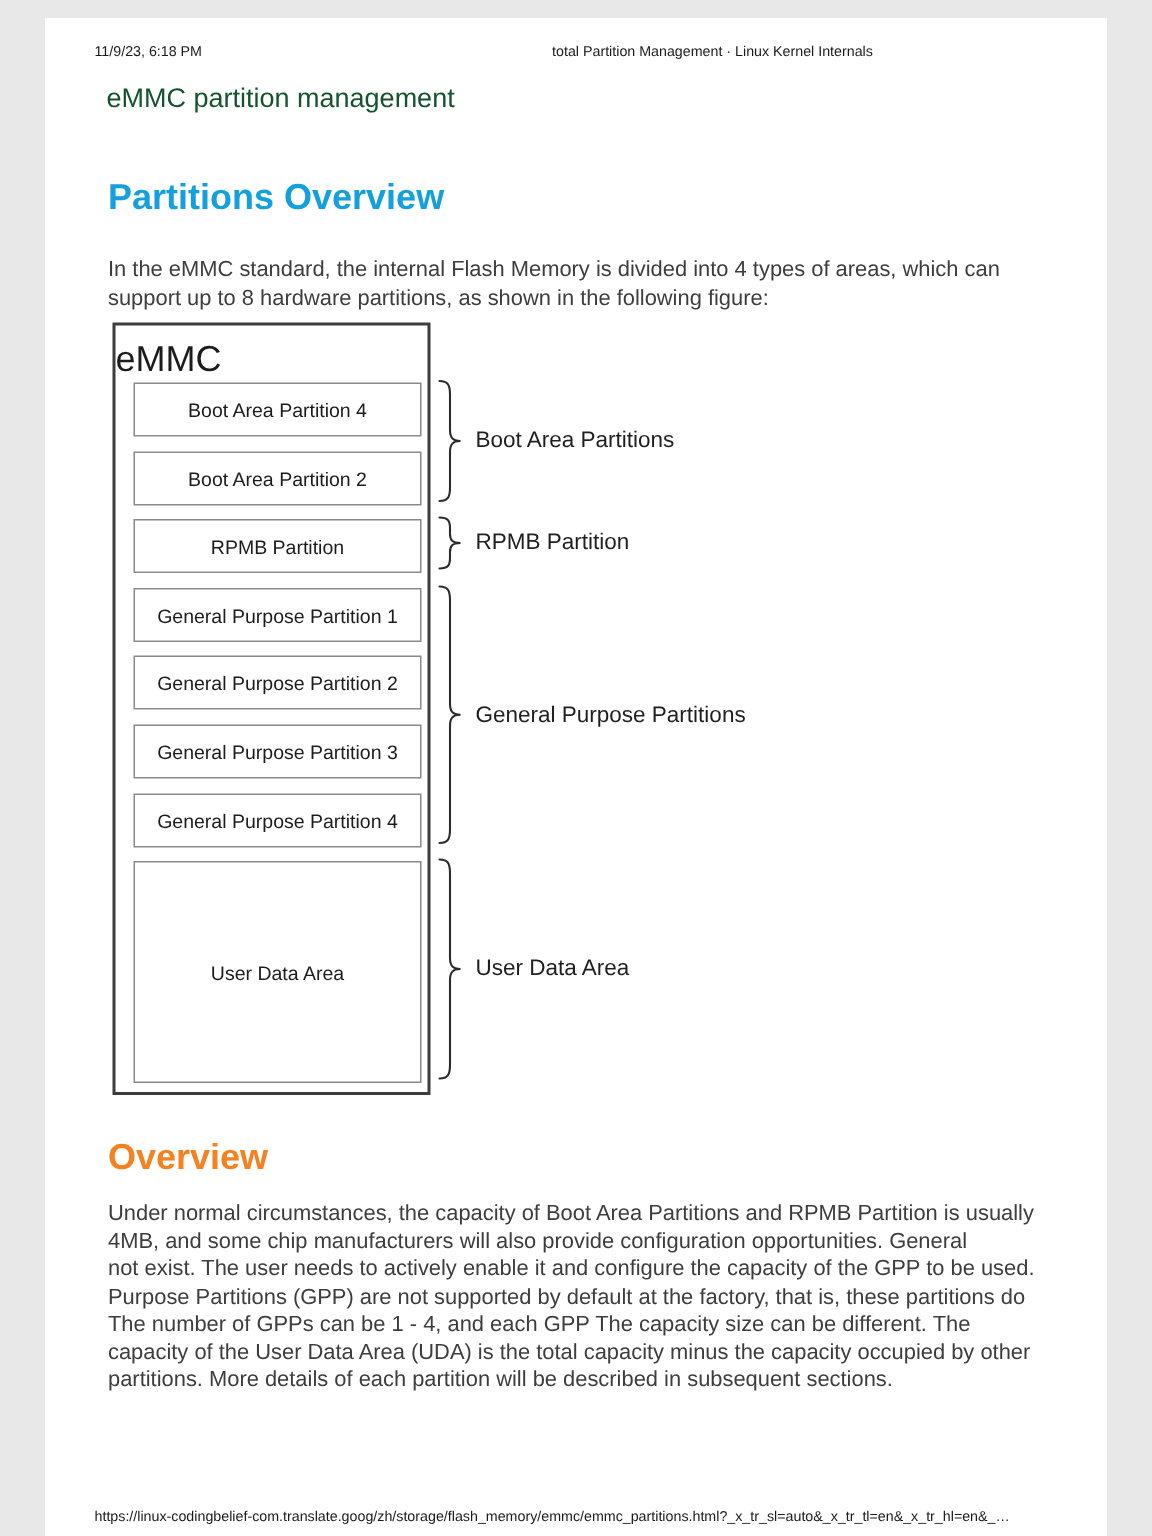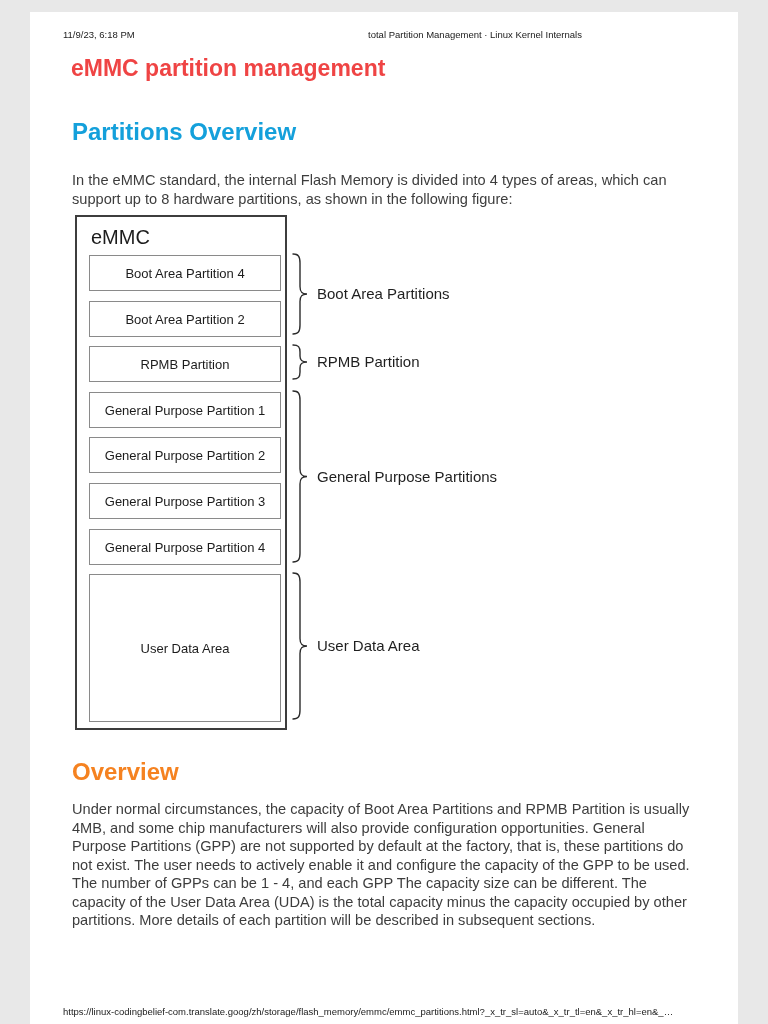--- a/index.html
+++ b/index.html
@@ -12,39 +12,39 @@
   
   .print-meta { position:absolute; font-size:9.5px; color:#1a1a1a; white-space:nowrap; }
   .hdr-date { left:33px; top:17px; }
   .hdr-title { left:445px; top:17px; transform:translateX(-50%); }
   .ftr-url { left:33px; top:994px; }
   .ftr-page { left:715px; top:994px; }
 
   
   .h1 {
     position:absolute; left:41px; top:43px;
-    font-size:23px; font-weight:700; color:#ef4444; white-space:nowrap;
+    font-size:18px; font-weight:400; color:#14532d; white-space:nowrap;
   }
   .h2 { position:absolute; left:42px; font-size:24px; font-weight:700; white-space:nowrap; }
   .h2-blue { top:106px; color:#14a0db; }
   .h2-orange { top:746px; color:#f58220; }
 
   
   .para { position:absolute; left:42px; font-size:14.6px; color:#3d3d3d; }
   .para-intro { top:159px; }
   .para-overview { top:788px; }
   .para .line { display:block; height:18.5px; line-height:18.5px; white-space:nowrap; }
 
   
   .diagram { position:absolute; left:45px; top:203px; width:480px; height:515px; }
   .emmc-box {
     position:absolute; left:0; top:0; width:212px; height:515px;
     border:2px solid #3d3d3d; background:#ffffff;
   }
-  .emmc-label { position:absolute; left:14px; top:9px; font-size:20px; color:#1c1c1c; }
+  .emmc-label { position:absolute; left:0; top:9px; font-size:24px; color:#1c1c1c; }
   .pbox {
     position:absolute; left:12px; width:192px; height:36px;
     border:1px solid #8a8a8a; background:#ffffff;
     display:flex; align-items:center; justify-content:center;
     font-size:13px; color:#1c1c1c; white-space:nowrap;
   }
   .pbox-uda { height:148px; }
   .brace { position:absolute; left:217px; }
   .brace svg { display:block; }
   .glabel {
@@ -107,22 +107,22 @@
     <div class="glabel" style="top:137px">RPMB Partition</div>
     <div class="glabel" style="top:252px">General Purpose Partitions</div>
     <div class="glabel" style="top:421px">User Data Area</div>
   </div>
 
   <div class="h2 h2-orange">Overview</div>
 
   <div class="para para-overview">
     <span class="line">Under normal circumstances, the capacity of Boot Area Partitions and RPMB Partition is usually</span>
     <span class="line">4MB, and some chip manufacturers will also provide configuration opportunities. General</span>
+    <span class="line">not exist. The user needs to actively enable it and configure the capacity of the GPP to be used.</span>
     <span class="line">Purpose Partitions (GPP) are not supported by default at the factory, that is, these partitions do</span>
-    <span class="line">not exist. The user needs to actively enable it and configure the capacity of the GPP to be used.</span>
     <span class="line">The number of GPPs can be 1 - 4, and each GPP The capacity size can be different. The</span>
     <span class="line">capacity of the User Data Area (UDA) is the total capacity minus the capacity occupied by other</span>
     <span class="line">partitions. More details of each partition will be described in subsequent sections.</span>
   </div>
 
   <span class="print-meta ftr-url">https://linux-codingbelief-com.translate.goog/zh/storage/flash_memory/emmc/emmc_partitions.html?_x_tr_sl=auto&amp;_x_tr_tl=en&amp;_x_tr_hl=en&amp;_…</span>
   <span class="print-meta ftr-page">1/10</span>
 
 </div>
 

